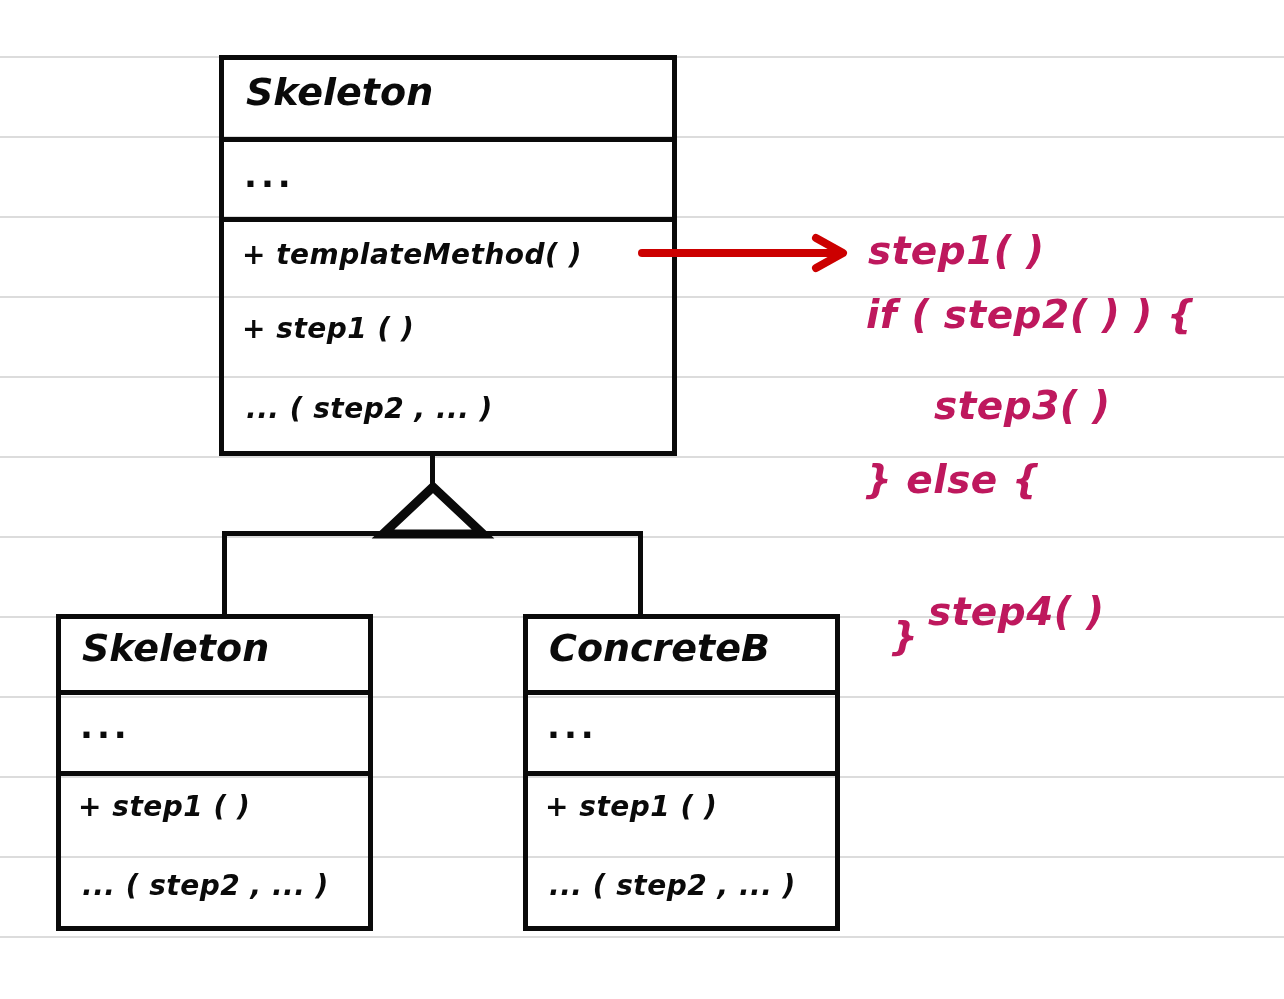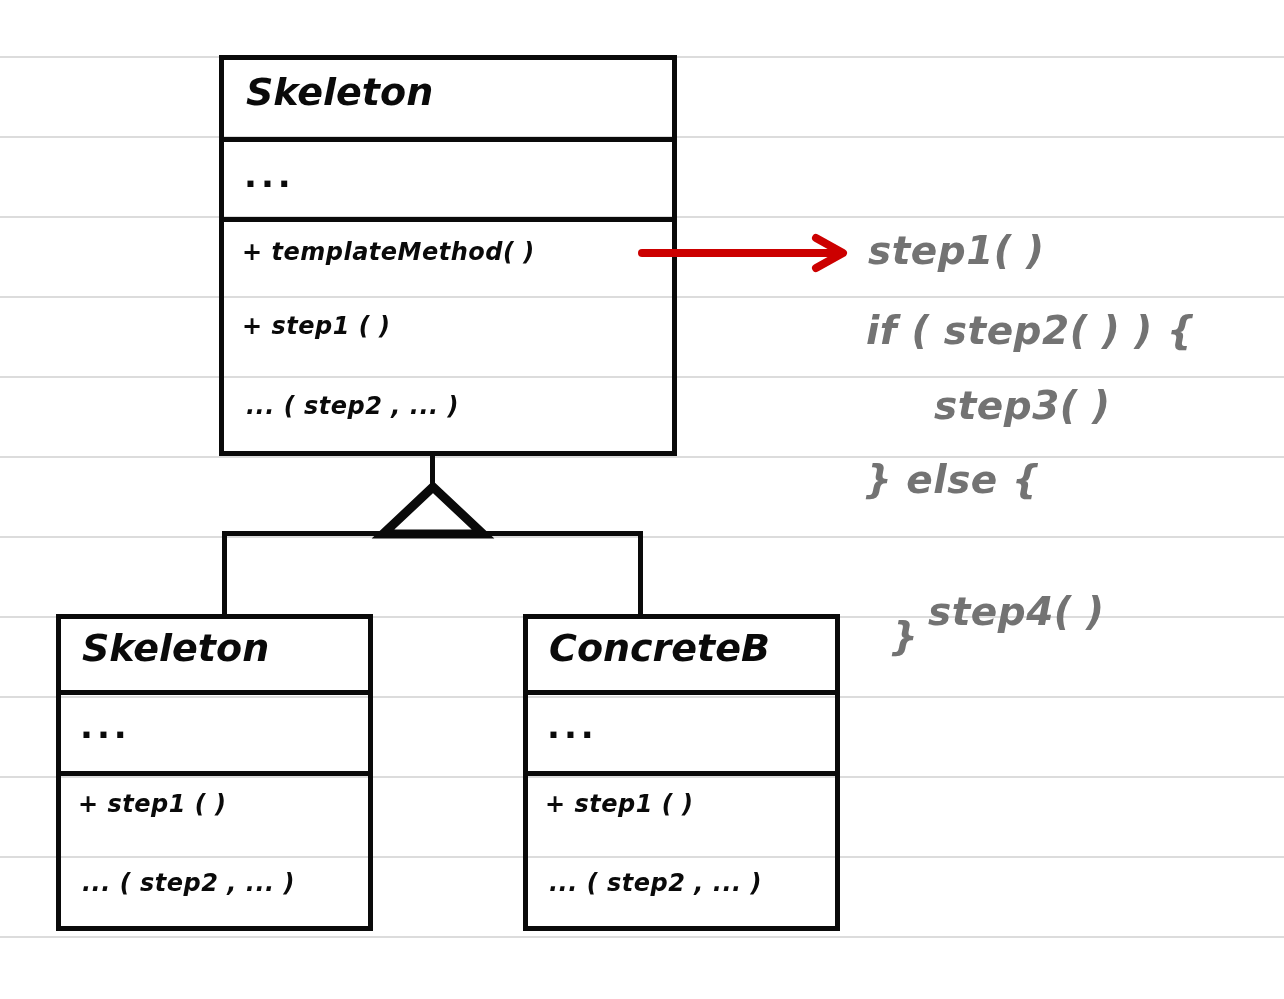--- a/index.html
+++ b/index.html
@@ -50,21 +50,21 @@
     white-space: nowrap;
     letter-spacing: 0.5px;
   }
   .class-title {
     font-size: 38px;
     font-weight: 700;
     font-style: italic;
     letter-spacing: 0px;
   }
   .member {
-    font-size: 24px;
+    font-size: 28px;
     font-weight: 700;
     font-style: italic;
   }
   .ellipsis-row {
     font-size: 34px;
     font-weight: 900;
     font-style: normal;
     letter-spacing: 4px;
   }
 
@@ -81,21 +81,21 @@
     overflow: visible;
   }
 
   
   .red-arrow {
     position: absolute;
     overflow: visible;
   }
   .code {
     position: absolute;
-    color: #737373;
+    color: #be185d;
     font-family: "DejaVu Sans", sans-serif;
     font-size: 39px;
     font-weight: 700;
     font-style: italic;
     white-space: nowrap;
     letter-spacing: 0.5px;
   }
 </style>
 </head>
 <body>
@@ -153,19 +153,19 @@
   <div class="hand ellipsis-row" style="left:547px; top:706px;">...</div>
   <div class="hand member" style="left:545px; top:790px;">+ step1 ( )</div>
   <div class="hand member" style="left:549px; top:869px;">...  ( step2 , ... )</div>
 
   <svg class="red-arrow" style="left:640px; top:232px; width:215px; height:42px;" viewBox="0 0 215 42">
     <line x1="2" y1="21" x2="196" y2="21" stroke="#cc0000" stroke-width="8" stroke-linecap="round"></line>
     <polyline points="176,6 203,21 176,36" fill="none" stroke="#cc0000" stroke-width="8" stroke-linecap="round" stroke-linejoin="round"></polyline>
   </svg>
 
   <div class="code" style="left:868px; top:228px;">step1( )</div>
-  <div class="code" style="left:866px; top:308px;">if ( step2( ) ) {</div>
+  <div class="code" style="left:866px; top:292px;">if ( step2( ) ) {</div>
   <div class="code" style="left:934px; top:383px;">step3( )</div>
   <div class="code" style="left:864px; top:457px;">} else {</div>
   <div class="code" style="left:928px; top:541px;margin-top:48px;">step4( )</div>
   <div class="code" style="left:890px; top:614px;">}</div>
 
 </div>
 
 </body></html>

